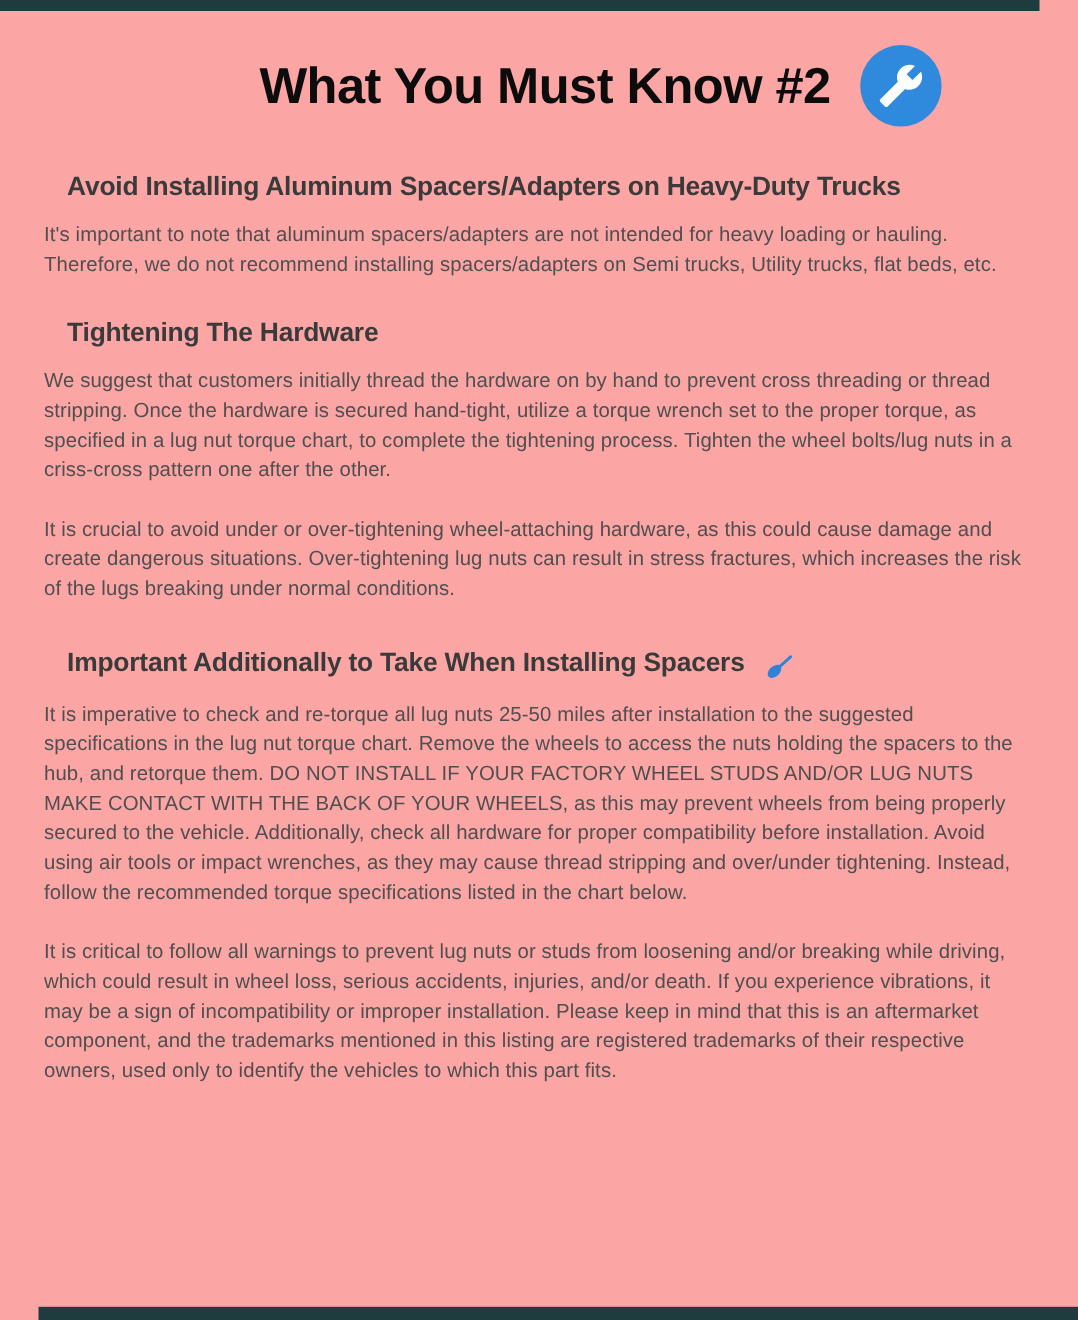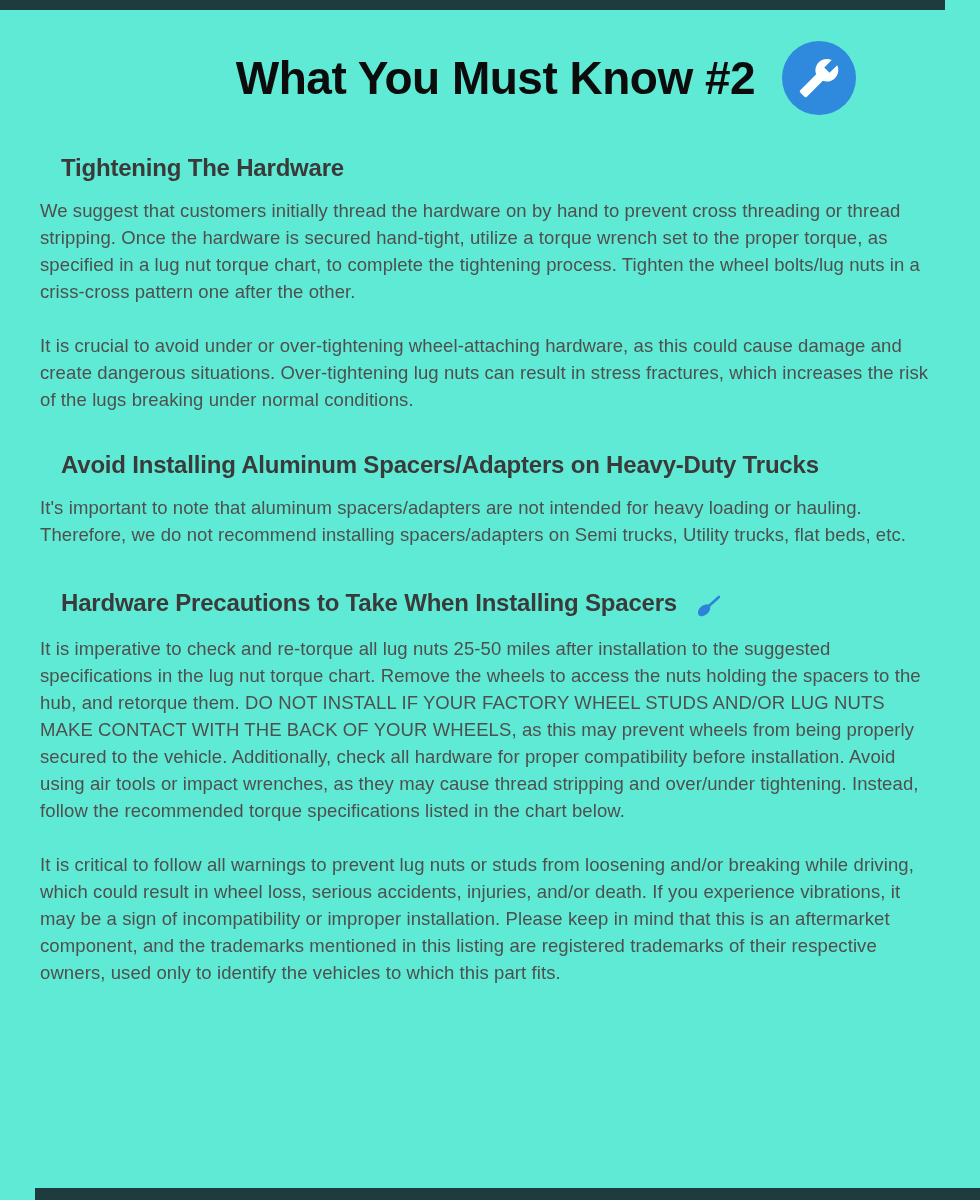--- a/index.html
+++ b/index.html
@@ -1,19 +1,19 @@
 <!DOCTYPE html>
 <html><head>
 <meta charset="utf-8">
 <style>
   html,body{margin:0;padding:0;background:#ffffff;}
   .page{
     position:relative;
     width:980px;height:1200px;
-    background:#5eead4;
+    background:#fca5a5;
     overflow:hidden;
     font-family:"Liberation Sans","DejaVu Sans",sans-serif;
     box-sizing:border-box;
   }
   .top-bar{
     position:absolute;top:0;left:0;
     width:945px;height:10px;
     background:#1e3b3e;
   }
   .bottom-bar{
@@ -88,38 +88,38 @@
       <svg viewBox="0 0 24 24" aria-hidden="true">
         <g transform="scale(-1,1) translate(-24,0)">
           <path fill="#ffffff" d="M22.7 19l-9.1-9.1c.9-2.3.4-5-1.5-6.9-2-2-5-2.4-7.4-1.3L9 6 6 9 1.6 4.7C.4 7.1.9 10.1 2.9 12.1c1.9 1.9 4.6 2.4 6.9 1.5l9.1 9.1c.4.4 1 .4 1.4 0l2.3-2.3c.5-.4.5-1.1.1-1.4z"></path>
         </g>
       </svg>
     </span>
   </header>
 
   <main class="content">
 
+    <section class="section" id="sec2">
+      <h2 class="section-heading">
+        <span>Avoid Installing Aluminum Spacers/Adapters on Heavy-Duty Trucks</span>
+      </h2>
+      <p class="body-text">It's important to note that aluminum spacers/adapters are not intended for heavy loading or hauling. Therefore, we do not recommend installing spacers/adapters on Semi trucks, Utility trucks, flat beds, etc.</p>
+    </section>
+
     <section class="section" id="sec1">
       <h2 class="section-heading">
         <span>Tightening The Hardware</span>
       </h2>
       <p class="body-text"> We suggest that customers initially thread the hardware on by hand to prevent cross threading or thread stripping. Once the hardware is secured hand-tight, utilize a torque wrench set to the proper torque, as specified in a lug nut torque chart, to complete the tightening process. Tighten the wheel bolts/lug nuts in a criss-cross pattern one after the other.</p>
       <p class="body-text">It is crucial to avoid under or over-tightening wheel-attaching hardware, as this could cause damage and create dangerous situations. Over-tightening lug nuts can result in stress fractures, which increases the risk of the lugs breaking under normal conditions.</p>
     </section>
 
-    <section class="section" id="sec2">
-      <h2 class="section-heading">
-        <span>Avoid Installing Aluminum Spacers/Adapters on Heavy-Duty Trucks</span>
-      </h2>
-      <p class="body-text">It's important to note that aluminum spacers/adapters are not intended for heavy loading or hauling. Therefore, we do not recommend installing spacers/adapters on Semi trucks, Utility trucks, flat beds, etc.</p>
-    </section>
-
     <section class="section" id="sec3">
       <h2 class="section-heading">
-        <span>Hardware Precautions to Take When Installing Spacers</span>
+        <span>Important Additionally to Take When Installing Spacers</span>
         <span class="inline-icon">
           <svg viewBox="0 0 32 32" aria-hidden="true">
             <g fill="#2e82d8" transform="rotate(-42 16 16)">
               <ellipse cx="8.5" cy="16" rx="6.8" ry="4.4"></ellipse>
               <rect x="13" y="14.8" width="15.5" height="2.4" rx="1.2"></rect>
             </g>
           </svg>
         </span>
       </h2>
       <p class="body-text">It is imperative to check and re-torque all lug nuts 25-50 miles after installation to the suggested specifications in the lug nut torque chart. Remove the wheels to access the nuts holding the spacers to the hub, and retorque them. DO NOT INSTALL IF YOUR FACTORY WHEEL STUDS AND/OR LUG NUTS MAKE CONTACT WITH THE BACK OF YOUR WHEELS, as this may prevent wheels from being properly secured to the vehicle. Additionally, check all hardware for proper compatibility before installation. Avoid using air tools or impact wrenches, as they may cause thread stripping and over/under tightening. Instead, follow the recommended torque specifications listed in the chart below.</p>

